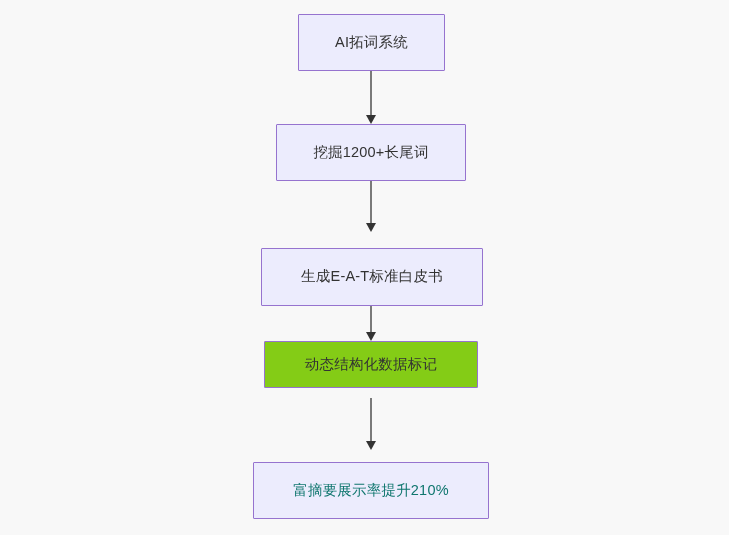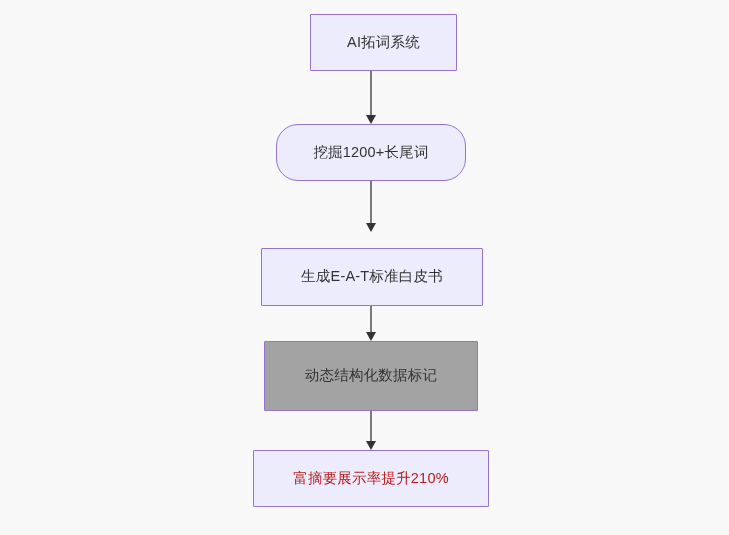--- a/index.html
+++ b/index.html
@@ -71,33 +71,33 @@
         <polygon points="3,42 13,42 8,51" fill="#333333"></polygon>
       </svg>
     </div>
   <div class="edge" id="edge-3" style="left: 363px; top: 398px; width: 16px; height: 52px;">
       <svg width="16" height="52">
         <line x1="8" y1="0" x2="8" y2="43" stroke="#7a7a7a" stroke-width="2"></line>
         <polygon points="3,43 13,43 8,52" fill="#333333"></polygon>
       </svg>
     </div>
 
-  <div class="node" id="node-0" style="left: 310px; top: 14px; width: 147px; height: 57px; background: rgb(236, 236, 253); border-color: rgb(150, 115, 207); color: rgb(51, 51, 51);">
+  <div class="node" id="node-0" style="left: 298px; top: 14px; width: 147px; height: 57px; background: rgb(236, 236, 253); border-color: rgb(150, 115, 207); color: rgb(51, 51, 51);">
     <span class="node-label">AI拓词系统</span>
   </div>
 
-  <div class="node" id="node-1" style="left: 276px; top: 124px; width: 190px; height: 57px; background: rgb(236, 236, 253); border-color: rgb(150, 115, 207); color: rgb(51, 51, 51); border-radius: 22px;">
+  <div class="node" id="node-1" style="left: 276px; top: 124px; width: 190px; height: 57px; background: rgb(236, 236, 253); border-color: rgb(150, 115, 207); color: rgb(51, 51, 51);">
     <span class="node-label">挖掘1200+长尾词</span>
   </div>
 
   <div class="node" id="node-2" style="left: 261px; top: 248px; width: 222px; height: 58px; background: rgb(236, 236, 253); border-color: rgb(150, 115, 207); color: rgb(51, 51, 51);">
     <span class="node-label">生成E-A-T标准白皮书</span>
   </div>
 
-  <div class="node" id="node-3" style="left: 264px; top: 341px; width: 214px; height: 70px; background: #a3a3a3; border-color: rgb(150, 115, 207); color: rgb(51, 51, 51);">
+  <div class="node" id="node-3" style="left: 264px; top: 341px; width: 214px; height: 47px; background: #84cc16; border-color: rgb(150, 115, 207); color: rgb(51, 51, 51);">
     <span class="node-label">动态结构化数据标记</span>
   </div>
 
-  <div class="node" id="node-4" style="left: 253px; top: 450px; width: 236px; height: 57px; background: rgb(236, 236, 253); border-color: rgb(150, 115, 207); color: #b91c1c;">
+  <div class="node" id="node-4" style="left: 253px; top: 462px; width: 236px; height: 57px; background: rgb(236, 236, 253); border-color: rgb(150, 115, 207); color: #0f766e;">
     <span class="node-label">富摘要展示率提升210%</span>
   </div>
 
 </div>
 
 </body></html>

